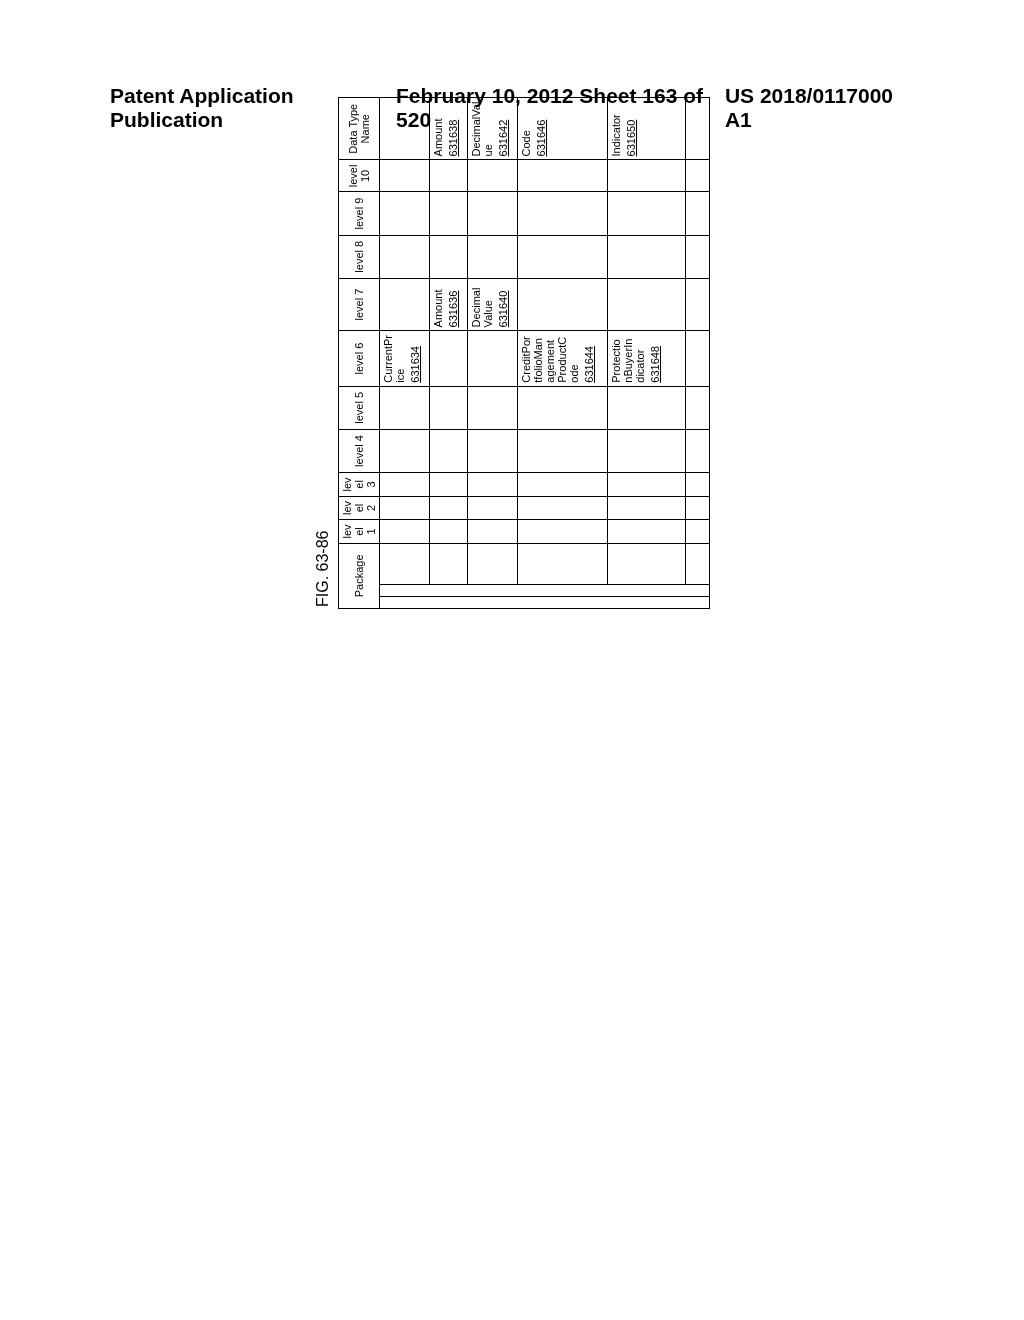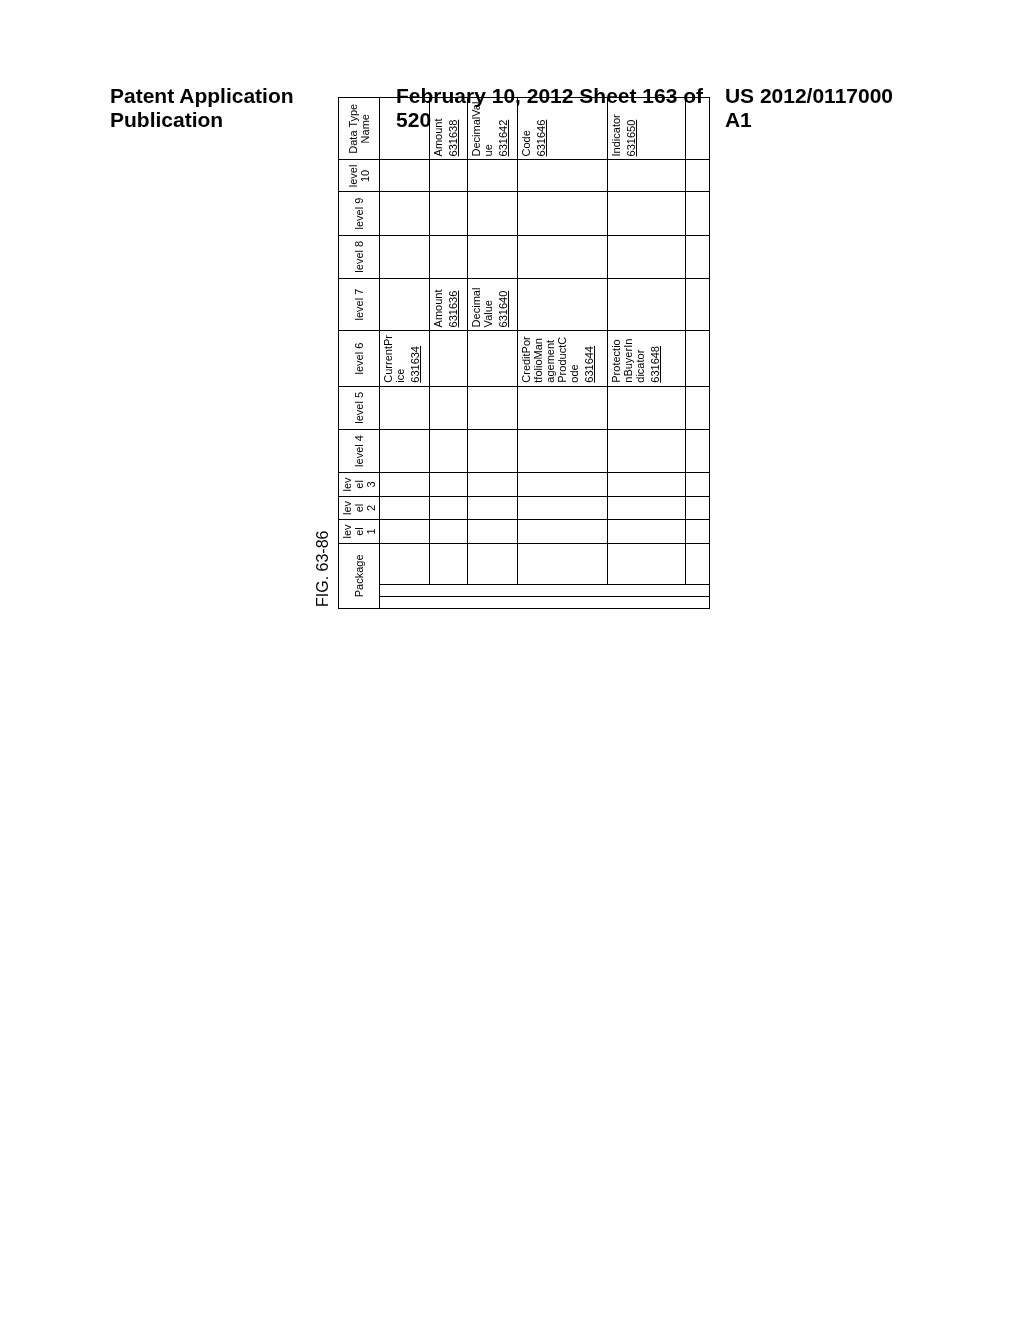--- a/index.html
+++ b/index.html
@@ -79,21 +79,21 @@
   tr.tall td { height: 90px; }
   tr.taller td { height: 78px; }
   tr.bottom td { height: 24px; }
 </style>
 </head>
 <body>
 
 <div class="header">
   <span>Patent Application Publication</span>
   <span>February 10, 2012  Sheet 163 of 520</span>
-  <span>US 2012/0117000 A1</span>
+  <span>US 2018/0117000 A1</span>
 </div>
 
 <div class="content">
   <div class="figlabel">FIG. 63-86</div>
 
   <table class="main">
     <colgroup>
       <col class="pkg-a">
         <col class="pkg-b">
         <col class="pkg-c">

